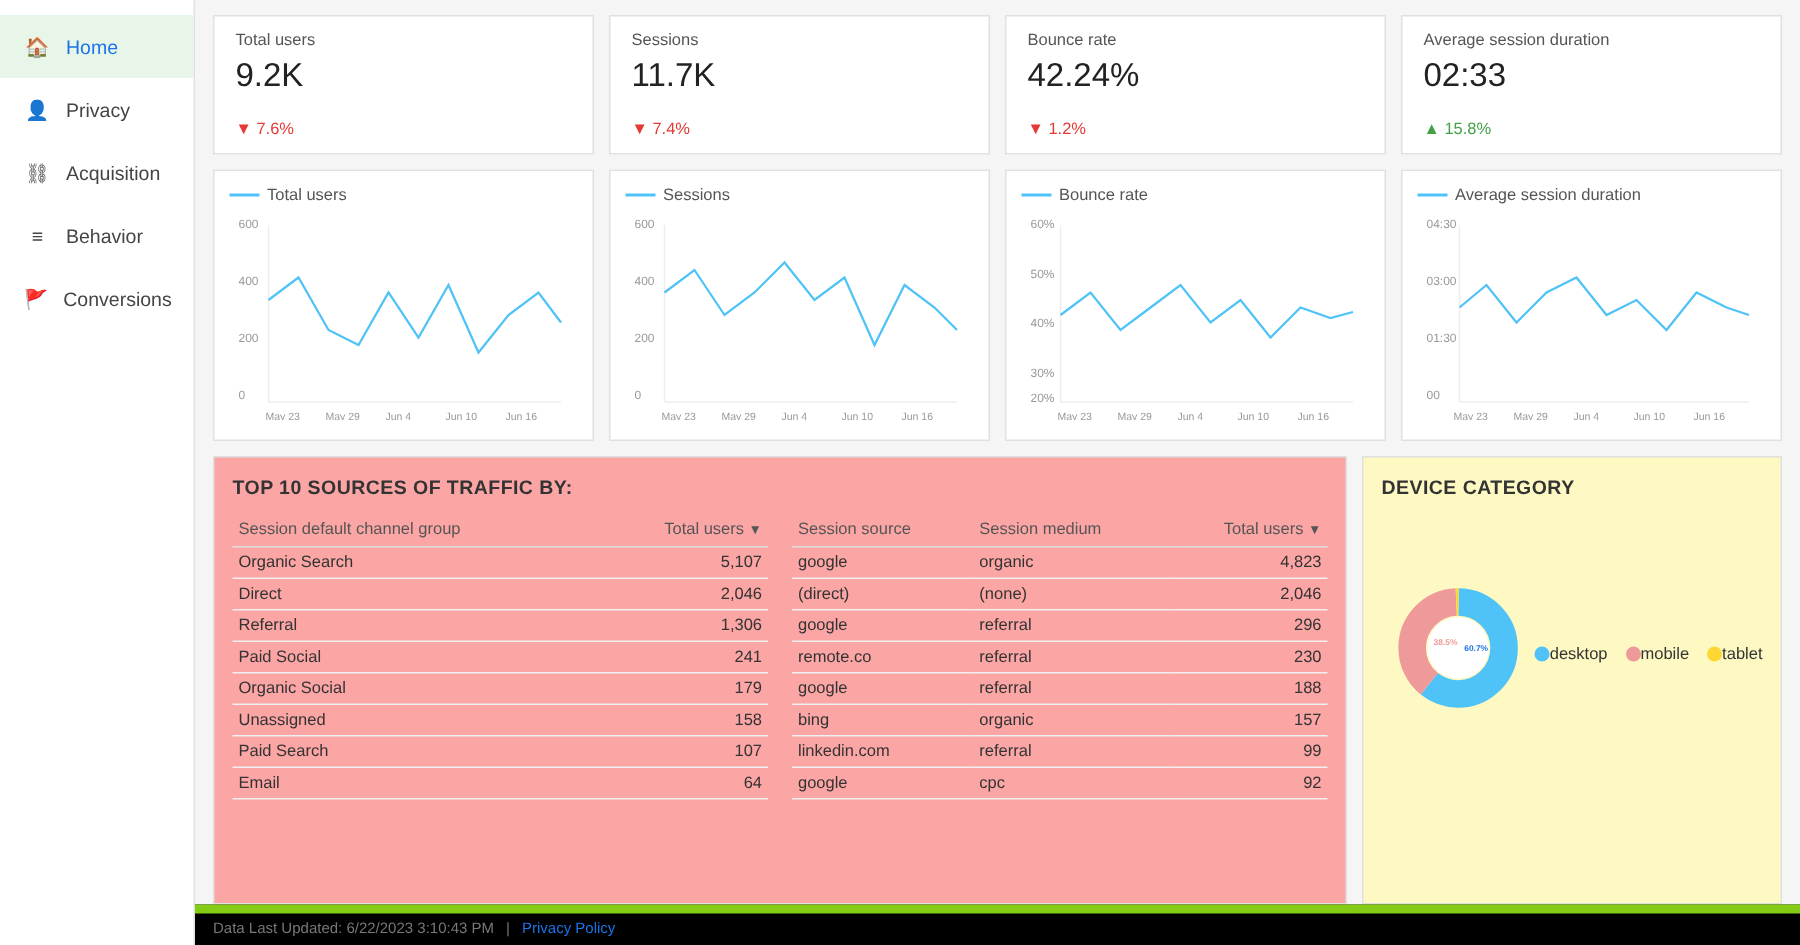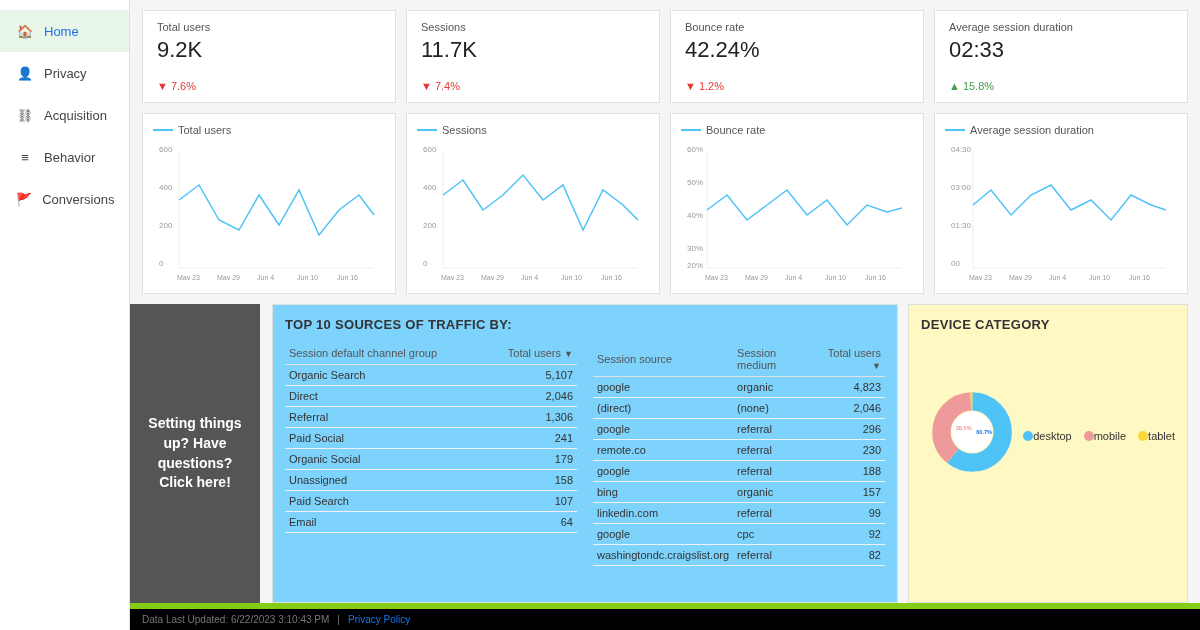--- a/index.html
+++ b/index.html
@@ -34,21 +34,21 @@
     .chart-line-indicator { width: 20px; height: 2px; background: #4fc3f7; display: inline-block; }
     .chart-svg { width: 100%; height: 140px; }
 
     
     .bottom-section { display: flex; gap: 0; flex: 1; background: #f5f5f5; padding: 0 12px 0 0; }
 
     
     .cta-box { width: 130px; background: #555; color: #fff; display: flex; align-items: center; justify-content: center; text-align: center; padding: 12px; font-size: 14px; font-weight: bold; line-height: 1.4; cursor: pointer; flex-shrink: 0; margin-left: 0; }
 
     
-    .tables-section { flex: 1; background: #7dd3fc; margin-left: 12px; padding: 12px; border: 1px solid #e0e0e0; }
+    .tables-section { flex: 1; background: #fca5a5; margin-left: 12px; padding: 12px; border: 1px solid #e0e0e0; }
     .tables-title { font-size: 13px; font-weight: bold; color: #333; margin-bottom: 10px; letter-spacing: 0.3px; }
     .tables-inner { display: flex; gap: 16px; }
     .table-wrap { flex: 1; }
     table { width: 100%; border-collapse: collapse; font-size: 11px; }
     th { color: #555; font-weight: 500; border-bottom: 1px solid #e0e0e0; padding: 5px 4px; text-align: left; }
     th.right { text-align: right; }
     td { padding: 4px 4px; border-bottom: 1px solid #f0f0f0; color: #333; }
     td.right { text-align: right; }
     .sort-icon { font-size: 9px; }
 
@@ -204,23 +204,20 @@
           <text x="58" y="140" font-size="7" fill="#999">May 29</text>
           <text x="98" y="140" font-size="7" fill="#999">Jun 4</text>
           <text x="138" y="140" font-size="7" fill="#999">Jun 10</text>
           <text x="178" y="140" font-size="7" fill="#999">Jun 16</text>
         </svg>
       </div>
     </div>
 
     <div class="bottom-section">
 
-      <div class="cta-box">
-        <span>Setting things up? Have questions? Click here!</span>
-      </div>
 
       <div class="tables-section">
         <div class="tables-title">TOP 10 SOURCES OF TRAFFIC BY:</div>
         <div class="tables-inner">
 
           <div class="table-wrap">
             <table>
               <thead>
                 <tr>
                   <th>Session default channel group</th>
@@ -306,25 +303,20 @@
                   </tr>
                   <tr>
                     <td>linkedin.com</td>
                     <td>referral</td>
                     <td class="right">99</td>
                   </tr>
                   <tr>
                     <td>google</td>
                     <td>cpc</td>
                     <td class="right">92</td>
-                  </tr>
-                  <tr>
-                    <td>washingtondc.craigslist.org</td>
-                    <td>referral</td>
-                    <td class="right">82</td>
                   </tr>
                 </tbody>
             </table>
           </div>
 
         </div>
       </div>
 
       <div class="device-section">
         <div class="device-title">DEVICE CATEGORY</div>

